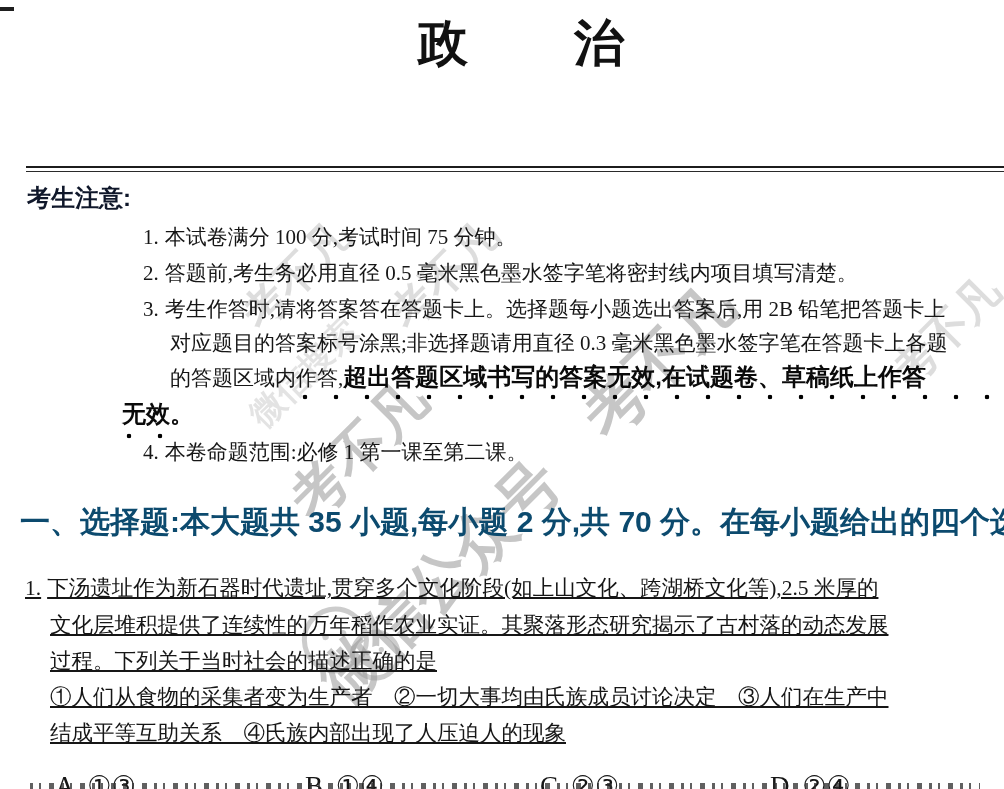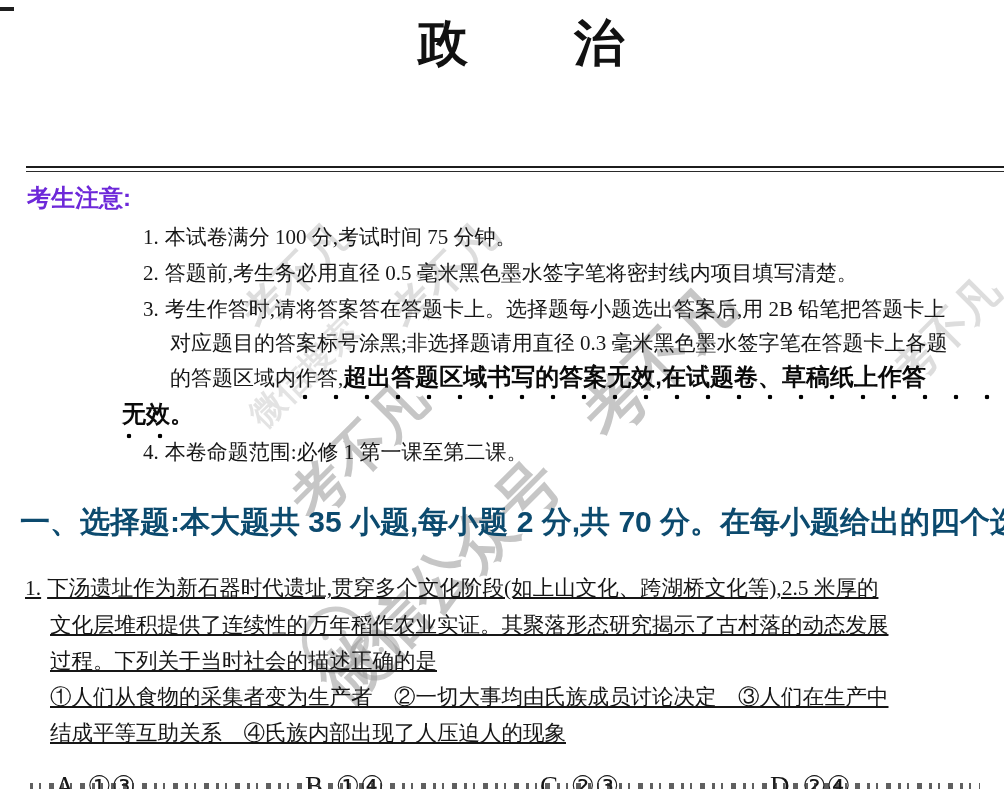--- a/index.html
+++ b/index.html
@@ -28,21 +28,21 @@
   .serif{font-family:"Liberation Serif","DejaVu Serif",serif;}
   .sans-b{font-family:"Liberation Sans","DejaVu Sans",sans-serif;font-weight:bold;}
 
   .doc-title{position:absolute;top:10px;left:0;width:1004px;text-align:center;
     font-family:"Liberation Sans","DejaVu Sans",sans-serif;
     font-size:50px;font-weight:bold;color:#111;letter-spacing:2px;padding-left:20px;}
 
   .double-rule{position:absolute;top:166px;left:26px;width:978px;height:3px;
     border-top:2.5px solid #1c1c1c;border-bottom:1.5px solid #2a2a2a;}
 
-  .notice-heading{font-size:24px;color:#6d28d9;}
+  .notice-heading{font-size:24px;color:#0f172a;}
   .notice-line{font-size:21px;margin-left:48px;}
   .num{padding-right:6px;}
   .bold-warn{font-family:"Liberation Sans","DejaVu Sans",sans-serif;
     font-weight:bold;font-size:24px;color:#0a0a0a;}
   .dots-under{position:absolute;height:6px;
     background-image:radial-gradient(circle at 3px 3px,#000 2px,rgba(0,0,0,0) 2.6px);
     background-size:31px 6px;background-repeat:repeat-x;}
   .section-line{font-size:30px;color:#0c4a6e;}
   .q-line{font-size:21.5px;text-decoration:underline;}
   .opt{position:absolute;font-size:27px;white-space:nowrap;margin-top:17px;}

